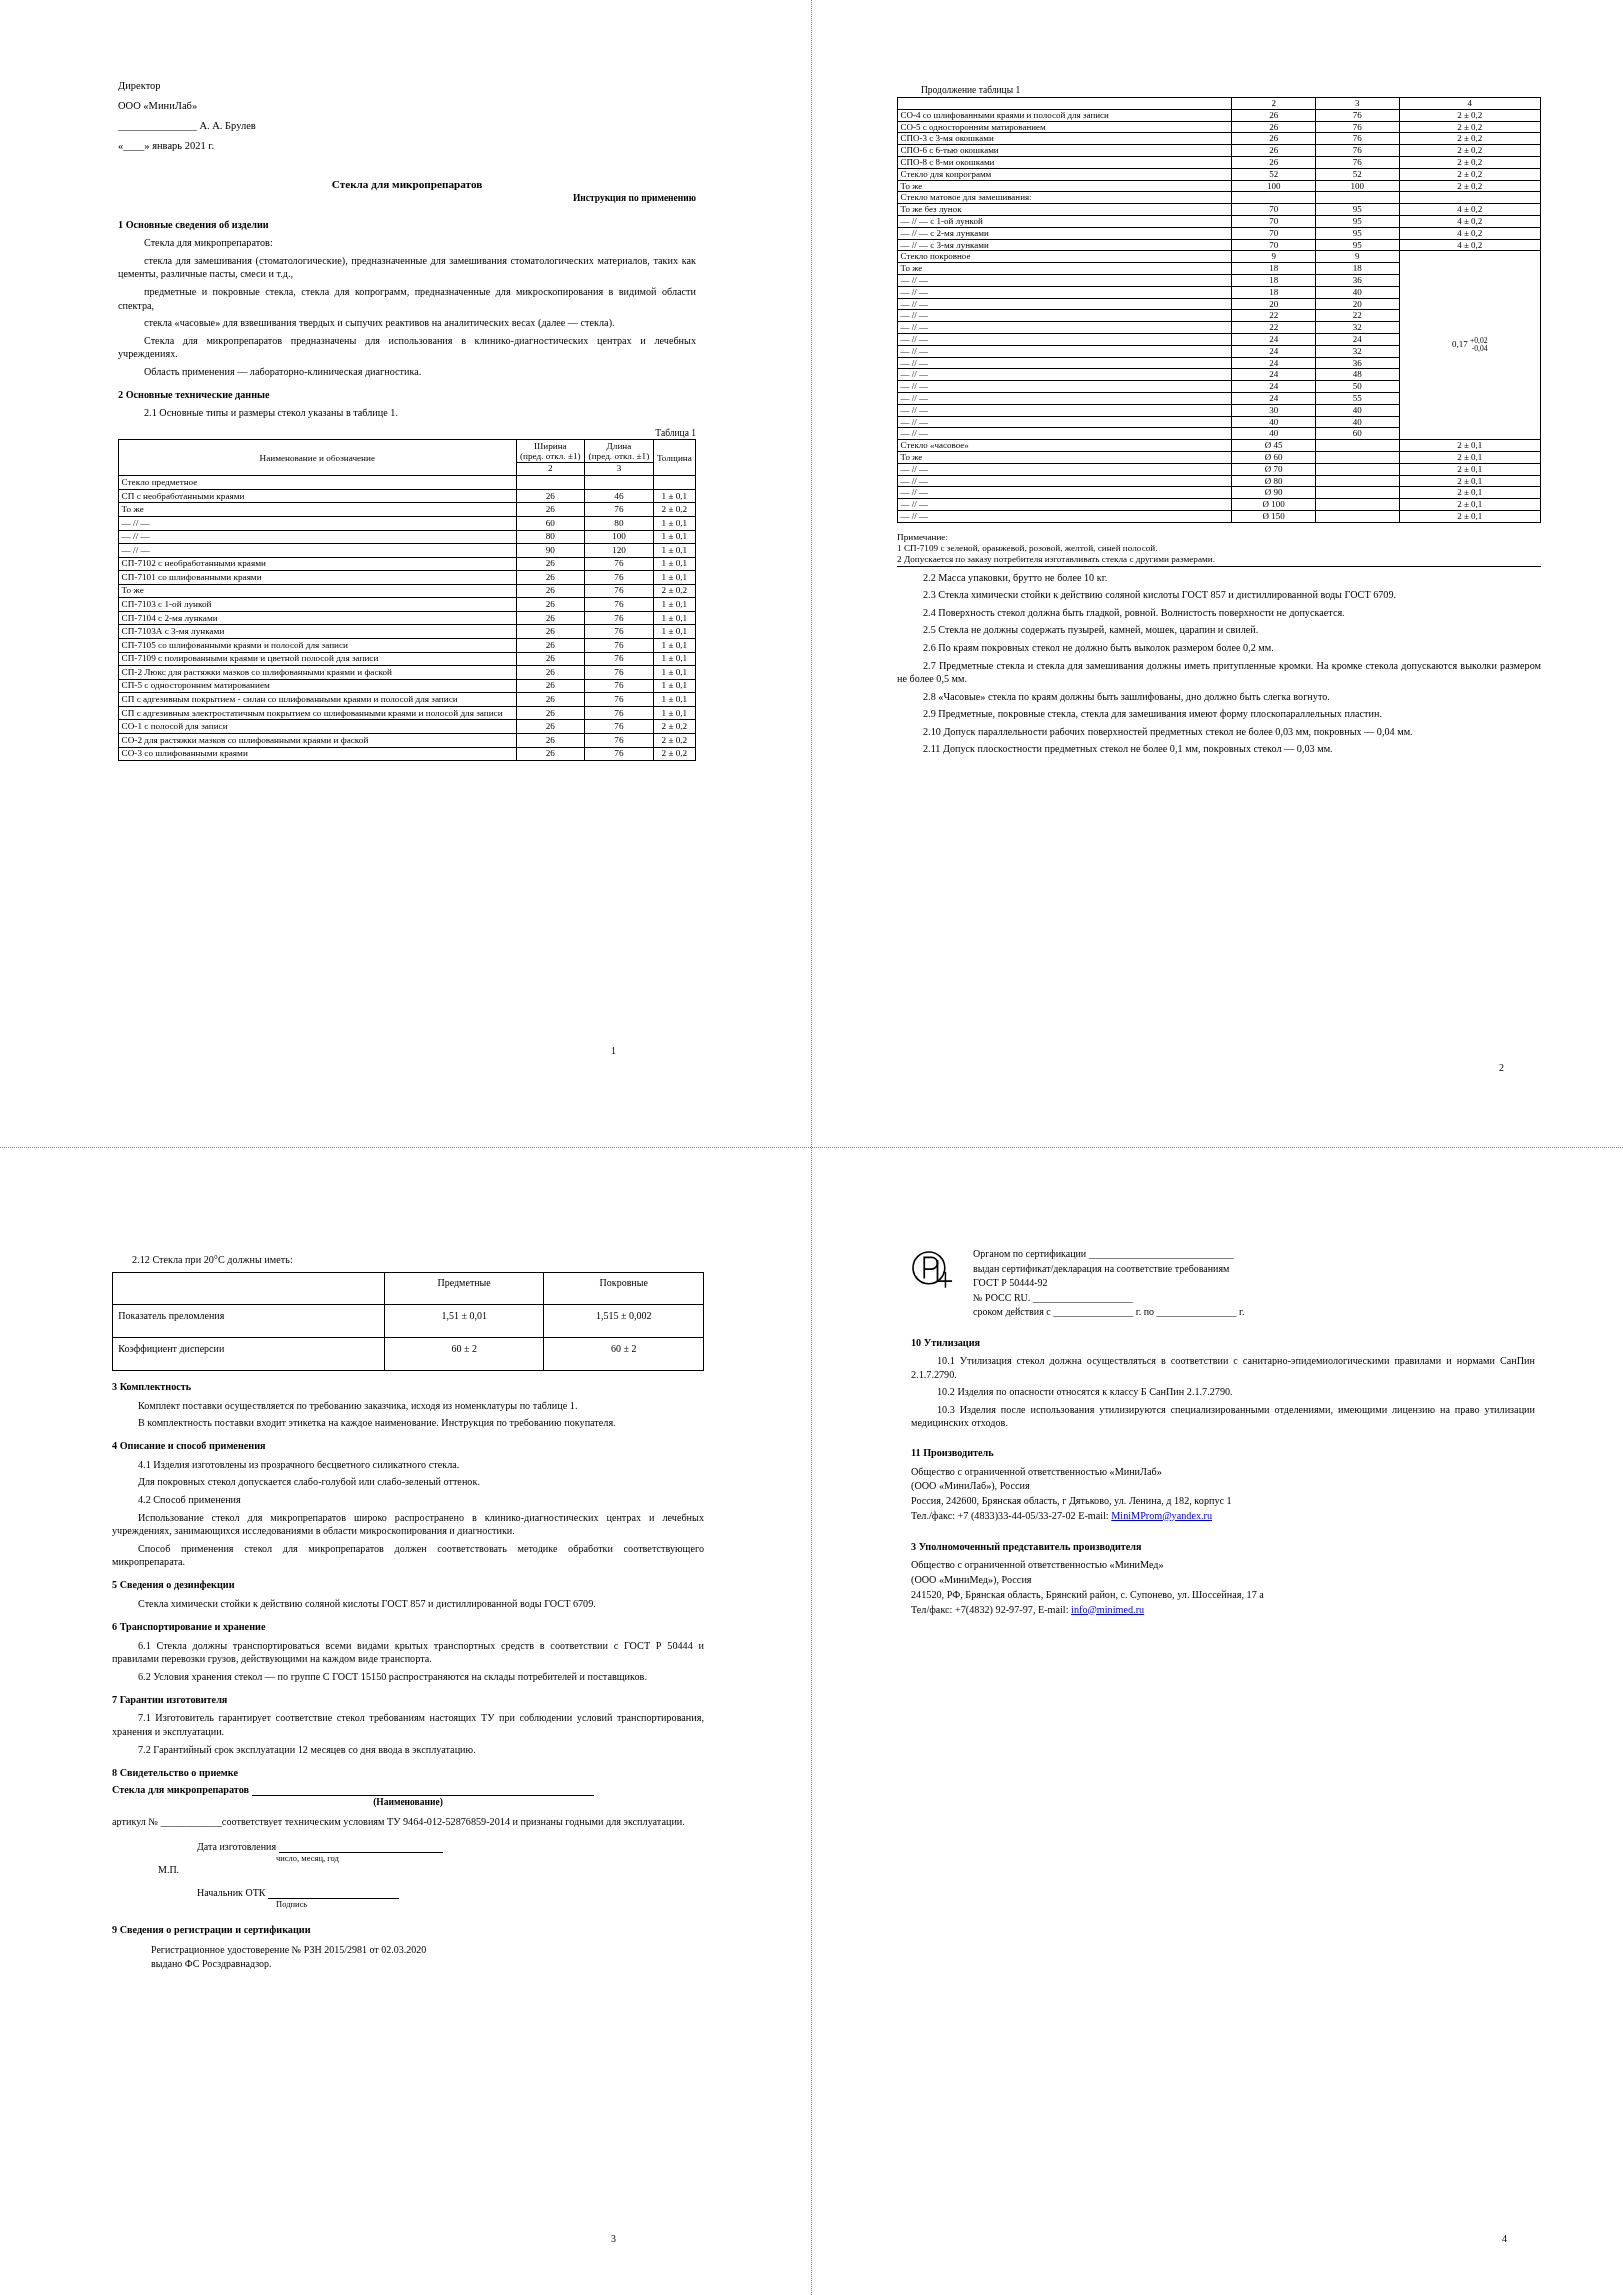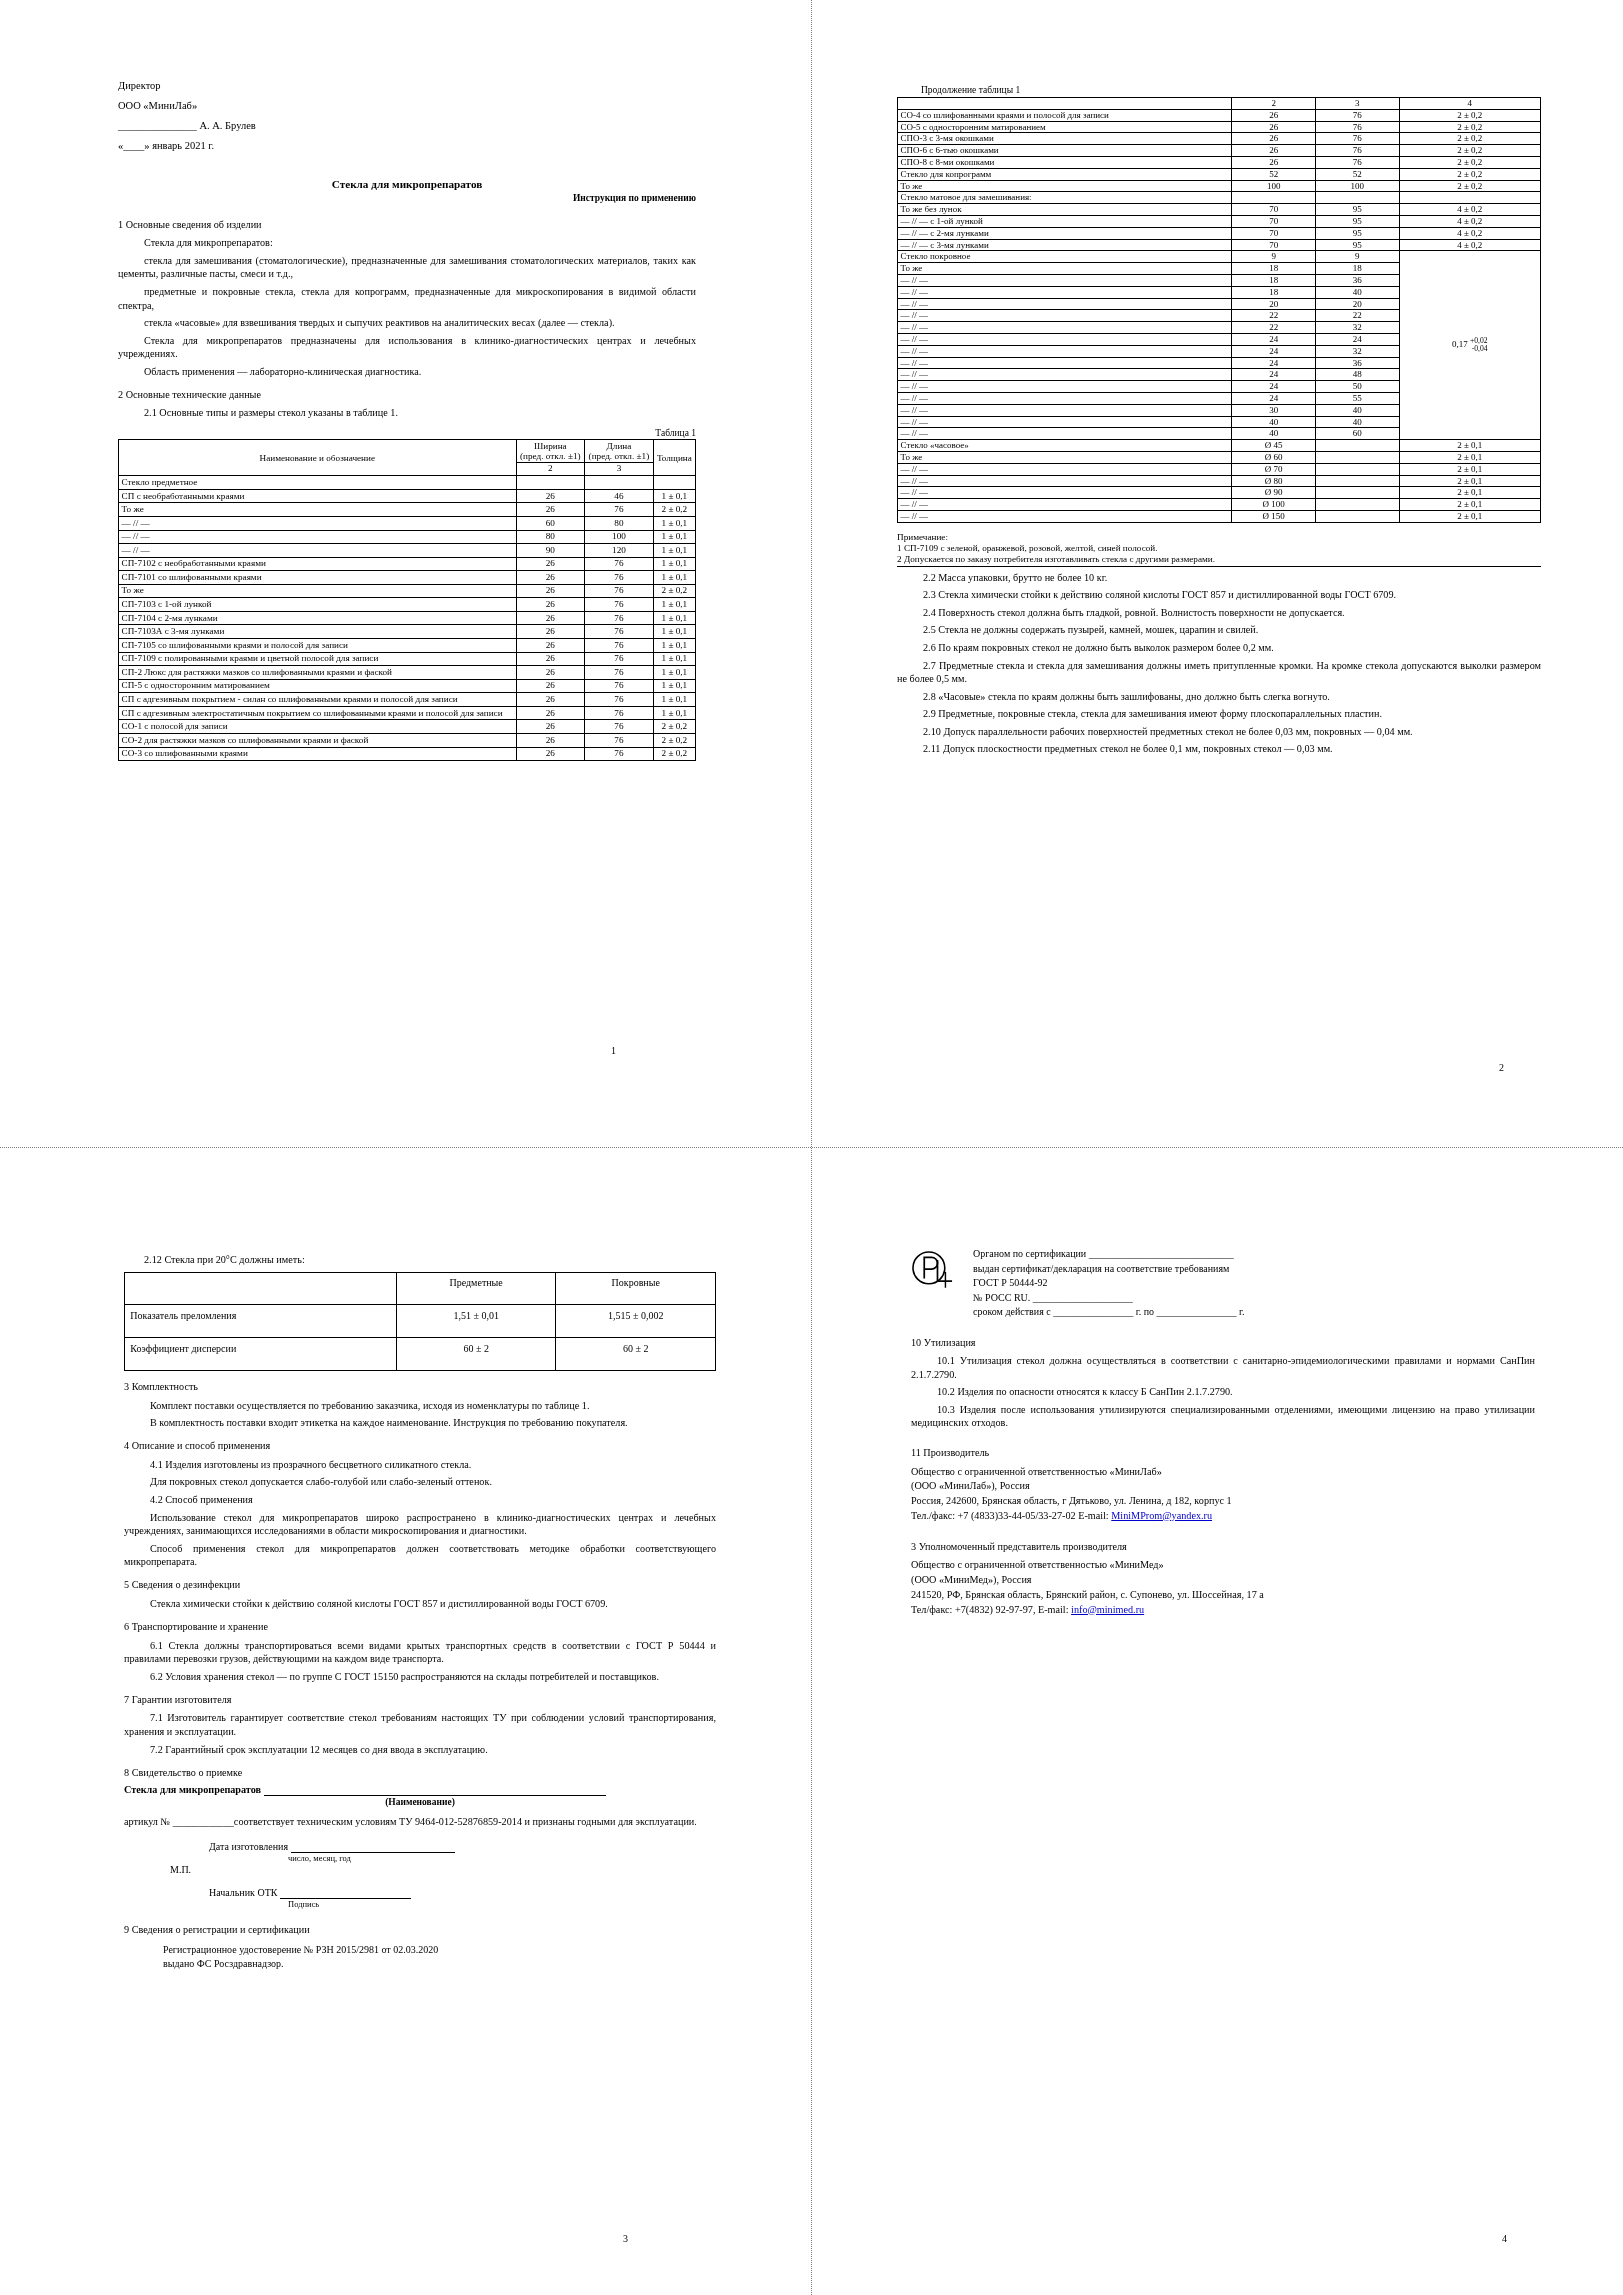--- a/index.html
+++ b/index.html
@@ -7,41 +7,41 @@
     width:1623px;height:2295px;
     font-family:"Liberation Serif", serif;
     color:#000;
     position:relative;
     overflow:hidden;
   }
   .sheet{position:absolute;box-sizing:border-box;}
   
   #p1{left:0;top:0;width:811px;height:1148px;}
   #p2{left:812px;top:0;width:811px;height:1148px;}
-  #p3{left:12px;top:1148px;width:811px;height:1147px;}
+  #p3{left:0;top:1148px;width:811px;height:1147px;}
   #p4{left:812px;top:1148px;width:811px;height:1147px;}
 
   .page-inner{position:absolute;box-sizing:border-box;}
   #p1 .page-inner{left:118px;top:76px;width:578px;}
   #p2 .page-inner{left:85px;top:85px;width:644px;}
   #p3 .page-inner{left:112px;top:105px;width:592px;}
   #p4 .page-inner{left:99px;top:99px;width:624px;}
 
   
   .vcut{position:absolute;top:0;bottom:0;left:811px;width:0;border-left:1.3px dotted #7a7a7a;}
   .hcut{position:absolute;left:0;right:0;top:1147px;height:0;border-top:1.3px dotted #7a7a7a;}
 
   p{margin:0 0 4px 0;}
   .t{font-size:10.2px;line-height:1.33;text-align:justify;}
   .ind{text-indent:26px;}
   .b{font-weight:bold;}
   .tiny{font-size:8.5px;}
   h1.doc-title{font-size:11.2px;font-weight:bold;text-align:center;margin:0 0 2.6px 0;}
   .subtitle{font-size:9.5px;font-weight:bold;text-align:right;margin:0 0 14.5px 0;}
-  .sec{font-size:10.2px;font-weight:normal;margin:10.5px 0 6.6px 0;}
+  .sec{font-size:10.2px;font-weight:bold;margin:10.5px 0 6.6px 0;}
   .sec.first{margin-top:16px;}
   .head-block{font-size:10.5px;line-height:1.9;margin-bottom:22.4px;}
   .page-num{position:absolute;font-size:10px;}
   #p1 .page-num{left:611px;top:1045px;}
   #p2 .page-num{left:687px;top:1062px;}
   #p3 .page-num{left:611px;top:1085px;}
   #p4 .page-num{left:690px;top:1085px;}
 
   
   table{border-collapse:collapse;font-size:9.2px;}

